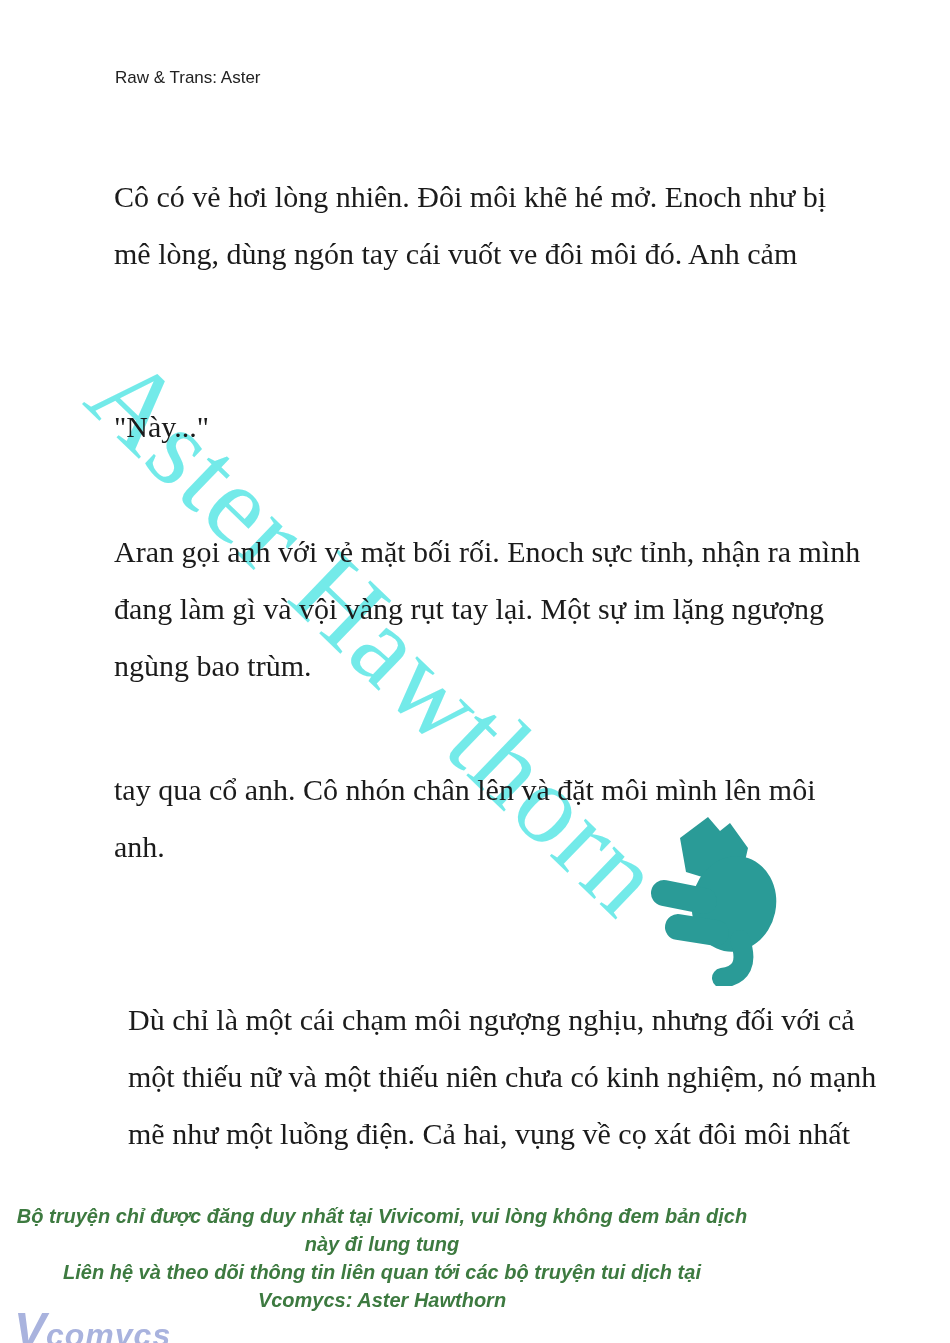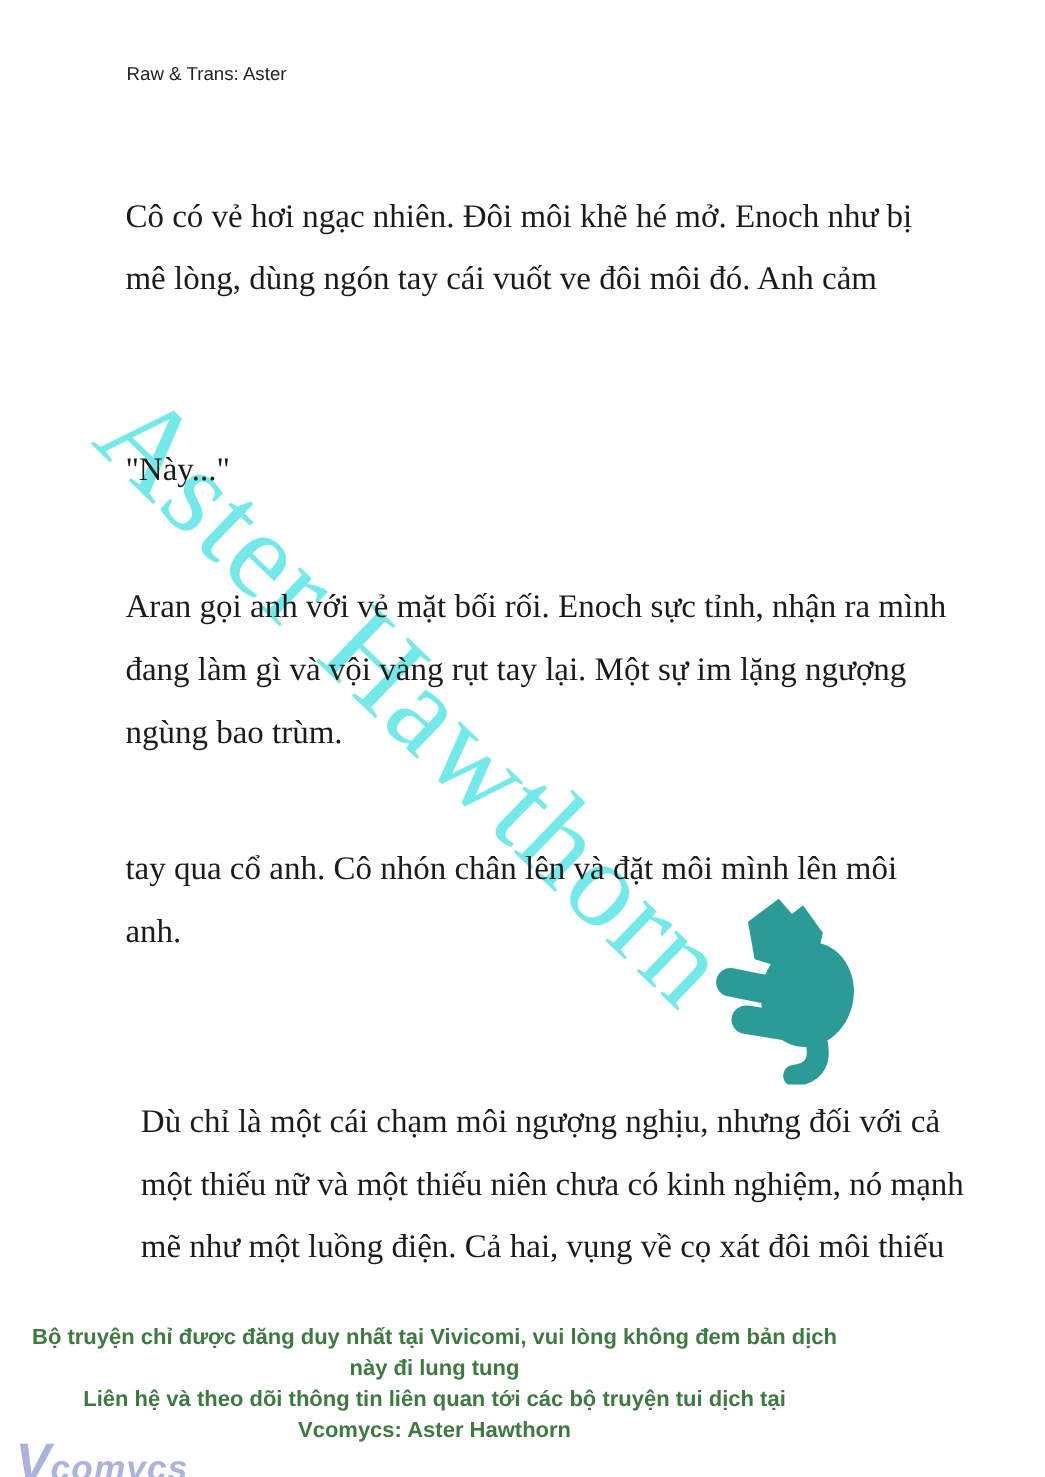--- a/index.html
+++ b/index.html
@@ -2,21 +2,21 @@
 <html><head>
 <meta charset="utf-8">
 <style>
   html,body{margin:0;padding:0;}
   body{
     width:950px;height:1343px;position:relative;overflow:hidden;
     background:#ffffff;
     font-family:"Liberation Serif", serif;
   }
   .credit{
-    position:absolute;left:115px;top:58px;
+    position:absolute;left:115px;top:68px;
     font-family:"Liberation Sans", sans-serif;
     font-size:17px;color:#222222;z-index:4;
   }
   .watermark{
     position:absolute;left:152px;top:330px;
     font-family:"Liberation Serif", serif;
     font-size:112px;color:#68e9e8;opacity:0.92;
     transform:rotate(44deg);transform-origin:0 0;
     white-space:nowrap;letter-spacing:2px;z-index:1;
     user-select:none;
@@ -32,22 +32,22 @@
   .line{display:block;white-space:nowrap;}
   .p1{top:168px;}
   .p2{top:398px;}
   .p3{top:523px;}
   .p4{top:761px;}
   .p5{top:991px;margin-left:14px;}
   .footer{
     position:absolute;left:0;top:1202px;width:764px;
     text-align:center;
     font-family:"Liberation Sans", sans-serif;
-    font-weight:bold;
-    font-size:20px;line-height:28px;color:#3d7a40;z-index:4;padding-left:13px;
+    font-style:italic;font-weight:bold;
+    font-size:20px;line-height:28px;color:#3d7a40;z-index:4;
   }
   .footer .fline{display:block;}
   .vlogo{
     position:absolute;left:14px;top:1282px;
     font-family:"Liberation Sans", sans-serif;
     font-style:italic;font-weight:bold;
     font-size:32px;color:#a9b3de;letter-spacing:1px;z-index:4;margin-top:20px;
   }
   .vlogo::first-letter{font-size:48px;letter-spacing:0;}
 </style>
@@ -61,39 +61,39 @@
 <svg class="cat" viewBox="0 0 128 172" xmlns="http://www.w3.org/2000/svg" aria-hidden="true">
   <path d="M58,3 L70,17 L80,9 L98,34 L93,56 L62,66 L36,58 L30,24 Z" fill="#2a9b97"></path>
   <ellipse cx="84" cy="90" rx="42" ry="48" transform="rotate(12 84 90)" fill="#2a9b97"></ellipse>
   <path d="M14,79 L54,87" fill="none" stroke-width="26" stroke-linecap="round" stroke="#2a9b97"></path>
   <path d="M28,113 L66,119" fill="none" stroke-width="26" stroke-linecap="round" stroke="#2a9b97"></path>
   <path d="M90,126 Q102,160 72,164" fill="none" stroke-width="20" stroke-linecap="round" stroke="#2a9b97"></path>
 </svg>
 
 <div>
   <p class="para p1">
-    <span class="line">Cô có vẻ hơi ngạc nhiên. Đôi môi khẽ hé mở. Enoch như bị</span>
+    <span class="line">Cô có vẻ hơi lòng nhiên. Đôi môi khẽ hé mở. Enoch như bị</span>
     <span class="line">mê lòng, dùng ngón tay cái vuốt ve đôi môi đó. Anh cảm</span>
   </p>
   <p class="para p2">
     <span class="line">"Này..."</span>
   </p>
   <p class="para p3">
     <span class="line">Aran gọi anh với vẻ mặt bối rối. Enoch sực tỉnh, nhận ra mình</span>
     <span class="line">đang làm gì và vội vàng rụt tay lại. Một sự im lặng ngượng</span>
     <span class="line">ngùng bao trùm.</span>
   </p>
   <p class="para p4">
     <span class="line">tay qua cổ anh. Cô nhón chân lên và đặt môi mình lên môi</span>
     <span class="line">anh.</span>
   </p>
   <p class="para p5">
     <span class="line">Dù chỉ là một cái chạm môi ngượng nghịu, nhưng đối với cả</span>
     <span class="line">một thiếu nữ và một thiếu niên chưa có kinh nghiệm, nó mạnh</span>
-    <span class="line">mẽ như một luồng điện. Cả hai, vụng về cọ xát đôi môi thiếu</span>
+    <span class="line">mẽ như một luồng điện. Cả hai, vụng về cọ xát đôi môi nhất</span>
   </p>
 </div>
 
 <div class="footer">
   <span class="fline">Bộ truyện chỉ được đăng duy nhất tại Vivicomi, vui lòng không đem bản dịch này đi lung tung</span>
   <span class="fline">Liên hệ và theo dõi thông tin liên quan tới các bộ truyện tui dịch tại</span>
   <span class="fline">Vcomycs: Aster Hawthorn</span>
 </div>
 
 <div class="vlogo">Vcomycs</div>

